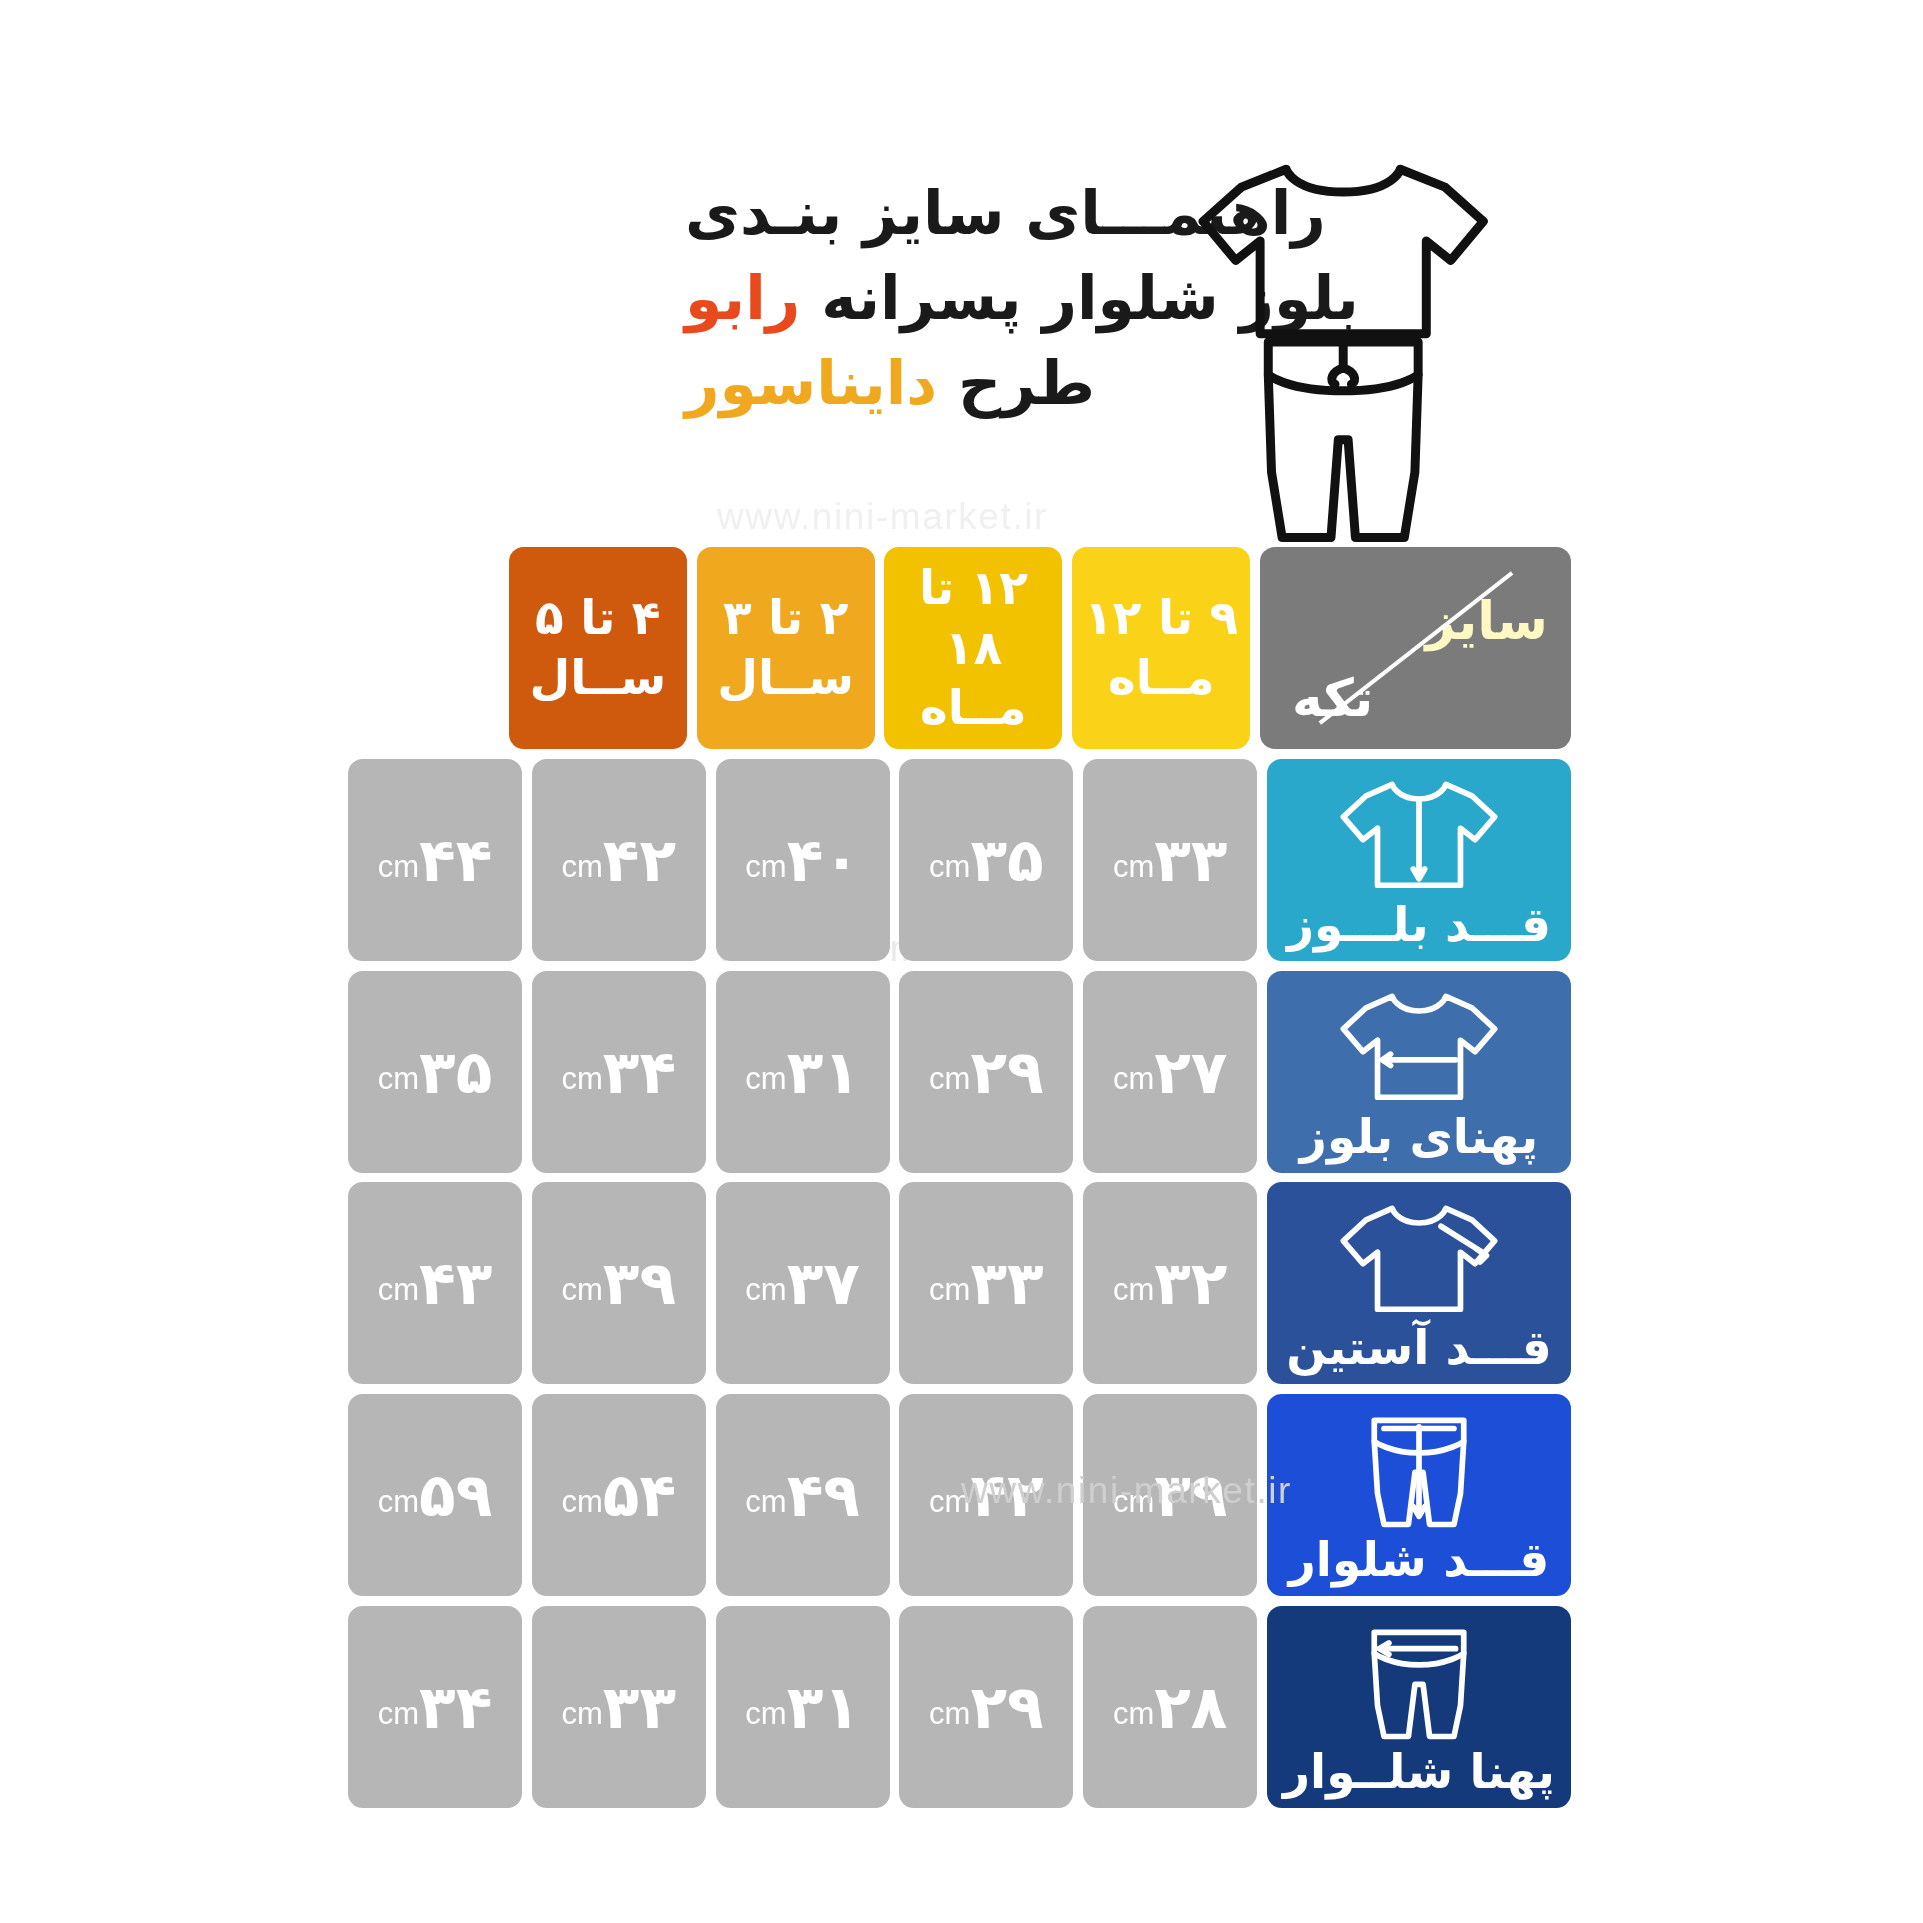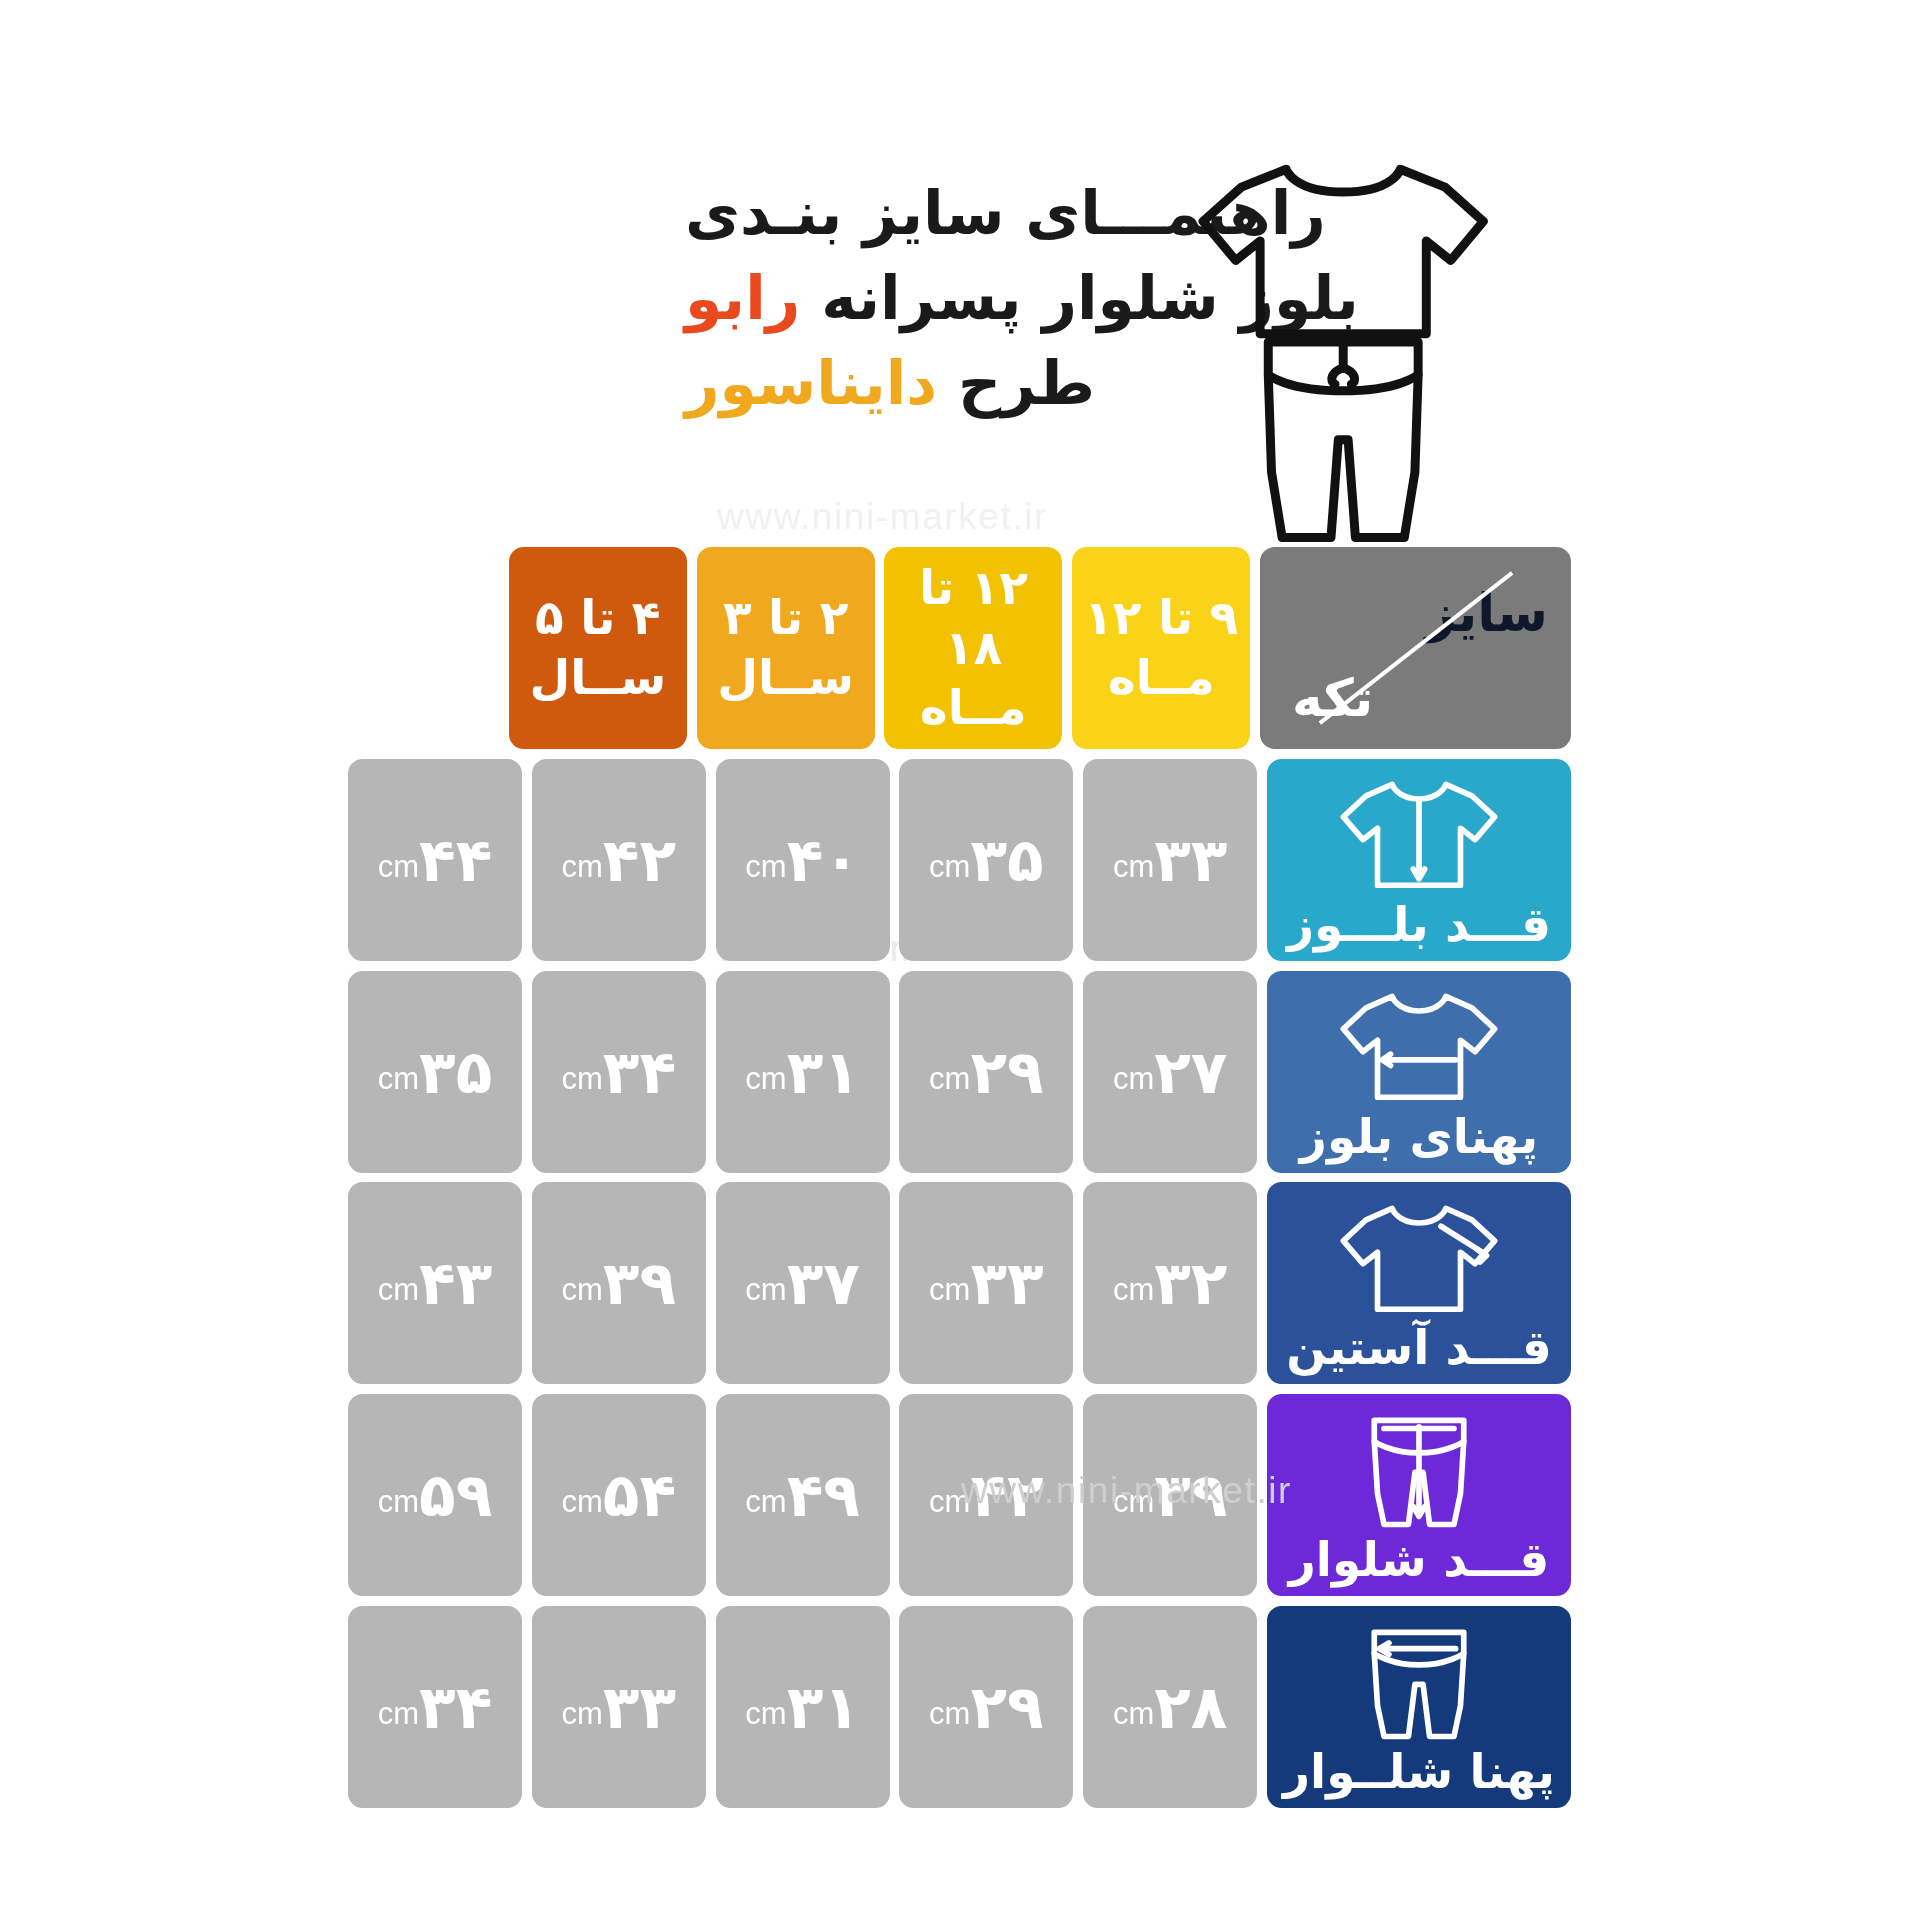--- a/index.html
+++ b/index.html
@@ -111,23 +111,23 @@
     position: relative;
   }
 
   
   .hdr-corner {
     background: #7b7b7b;
     width: 311px;
   }
   .hdr-corner .corner-label-top {
     position: absolute;
-    top: 36px;
+    top: 44px;
     right: 23px;
-    color: #0f172a;
+    color: #fef9c3;
     font-size: 52px;
     font-weight: bold;
   }
   .hdr-corner .corner-label-bottom {
     position: absolute;
     bottom: 21px;
     left: 32px;
     color: #ffffff;
     font-size: 52px;
     font-weight: bold;
@@ -334,21 +334,21 @@
       <span class="num">۳۹</span>
       <span class="unit">cm</span>
     </div>
     <div class="cell value-cell">
       <span class="num">۴۳</span>
       <span class="unit">cm</span>
     </div>
   </div>
 
   <div class="row">
-    <div class="cell label-cell" style="background:#6d28d9">
+    <div class="cell label-cell" style="background:#1d4ed8">
       <span class="label-icon">
         <svg viewBox="0 0 210 150" width="171" height="122" fill="none" stroke="#ffffff" stroke-width="7" stroke-linejoin="round" stroke-linecap="round">
           <path d="M50 14 L50 40 C50 40 70 54 105 54 C140 54 160 40 160 40 L160 14 Z"></path>
           <path d="M50 40 L54 104 L62 142 L92 142 L100 78 L110 78 L118 142 L148 142 L156 104 L160 40"></path>
           <path d="M105 22 L105 128"></path>
           <path d="M98 120 L105 132 L112 120"></path>
           <path d="M62 24 L148 24"></path>
         </svg>
       </span>
       <span class="label-text">قـــد شلوار</span>

